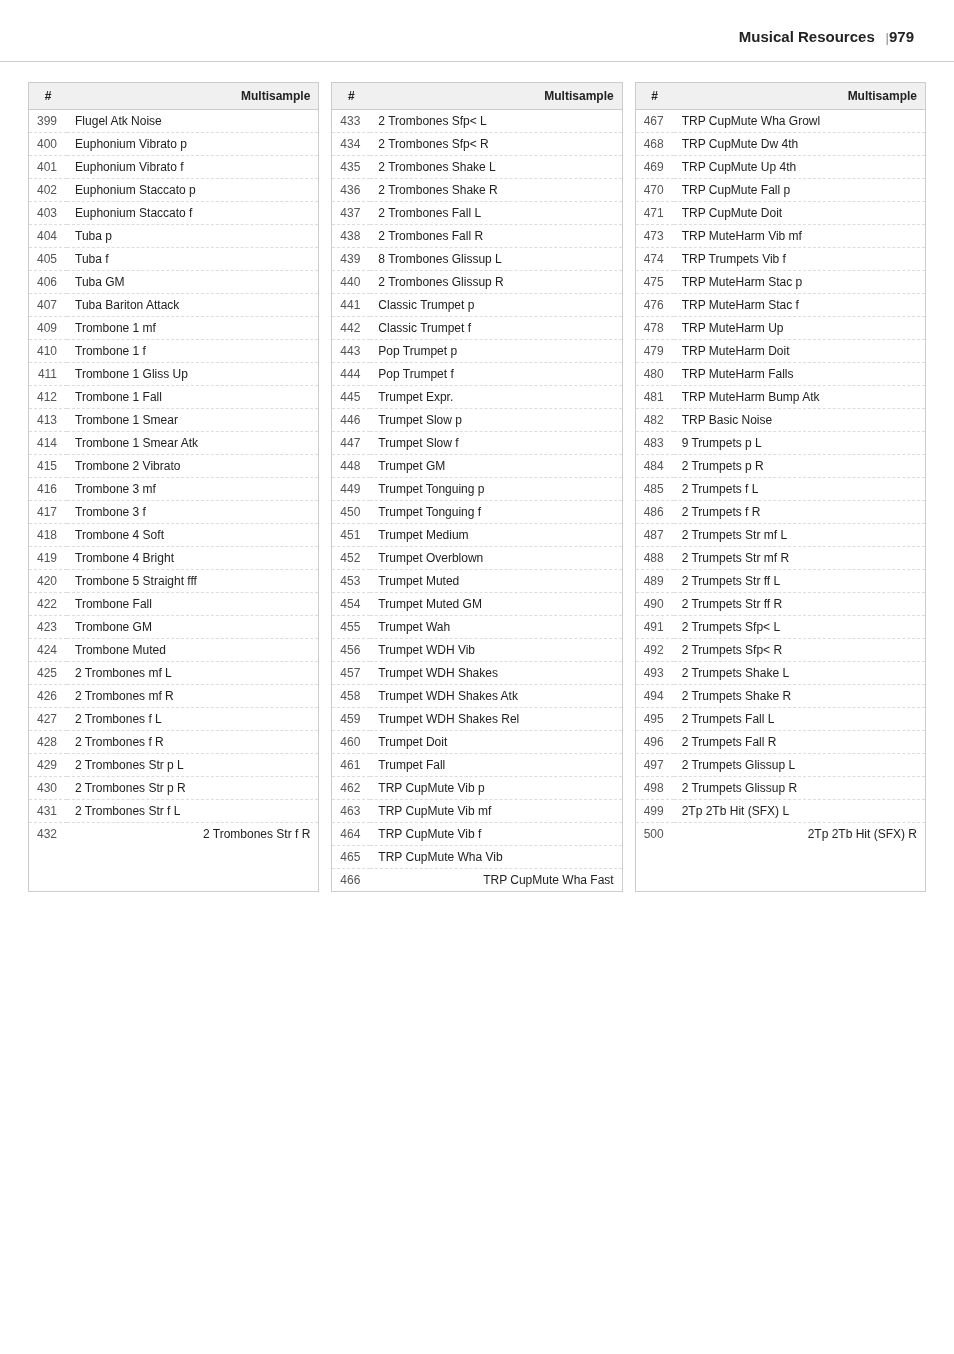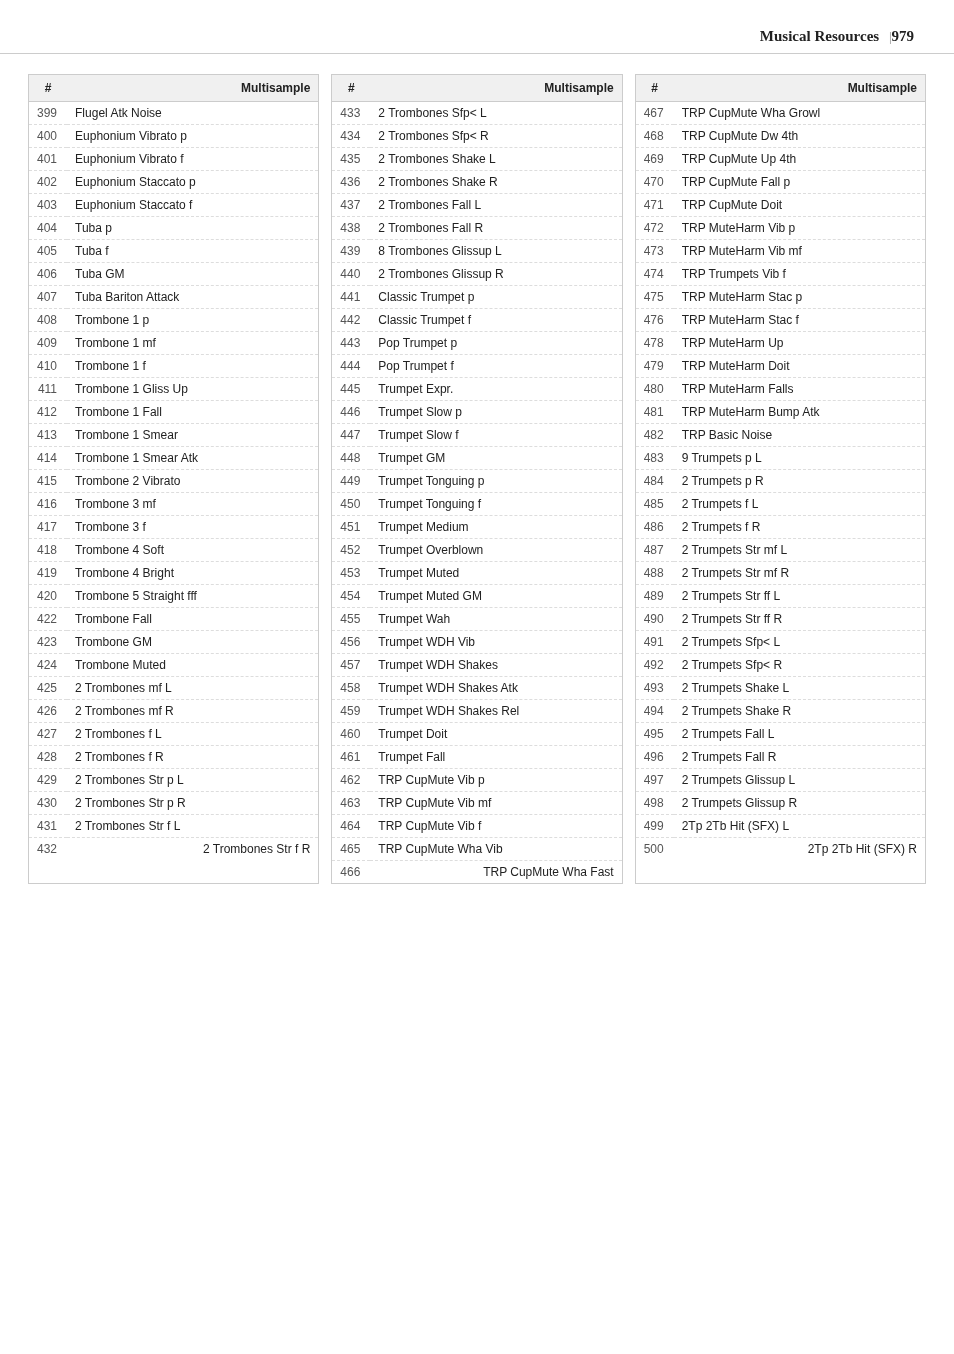--- a/index.html
+++ b/index.html
@@ -7,25 +7,24 @@
       background: #fff;
       font-family: 'Helvetica Neue', Arial, sans-serif;
       font-size: 13px;
       color: #222;
       width: 954px;
       min-height: 1354px;
       position: relative;
     }
     .page-header {
       text-align: right;
-      padding: 28px 40px 8px 40px;
+      padding: 28px 40px 16px 40px;
       font-size: 13px;
       color: #888;
       border-bottom: 1px solid #ccc;
-      font-family: Liberation Serif, serif;
     }
     .page-header span {
       color: #222;
       font-weight: bold;
       font-size: 15px;
     }
     .content {
       display: flex;
       flex-direction: row;
       padding: 20px 28px 20px 28px;
@@ -121,24 +120,20 @@
           </tr>
           <tr>
             <td>406</td>
             <td>Tuba GM</td>
           </tr>
           <tr>
             <td>407</td>
             <td>Tuba Bariton Attack</td>
           </tr>
           <tr>
-            <td>408</td>
-            <td>Trombone 1 p</td>
-          </tr>
-          <tr>
             <td>409</td>
             <td>Trombone 1 mf</td>
           </tr>
           <tr>
             <td>410</td>
             <td>Trombone 1 f</td>
           </tr>
           <tr>
             <td>411</td>
             <td>Trombone 1 Gliss Up</td>
@@ -399,24 +394,20 @@
           </tr>
           <tr>
             <td>470</td>
             <td>TRP CupMute Fall p</td>
           </tr>
           <tr>
             <td>471</td>
             <td>TRP CupMute Doit</td>
           </tr>
           <tr>
-            <td>472</td>
-            <td>TRP MuteHarm Vib p</td>
-          </tr>
-          <tr>
             <td>473</td>
             <td>TRP MuteHarm Vib mf</td>
           </tr>
           <tr>
             <td>474</td>
             <td>TRP Trumpets Vib f</td>
           </tr>
           <tr>
             <td>475</td>
             <td>TRP MuteHarm Stac p</td>

